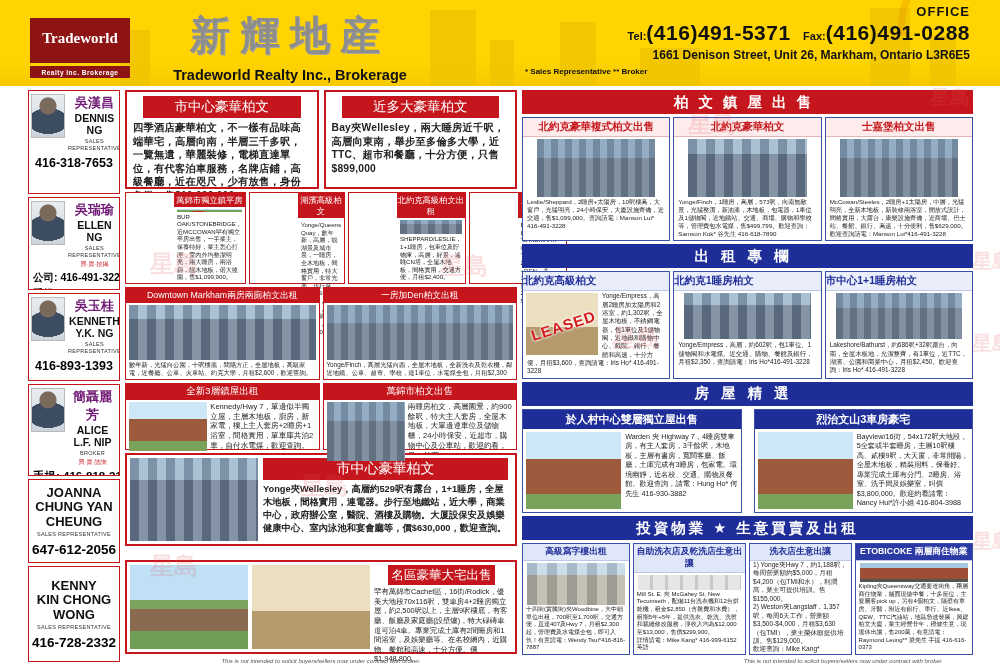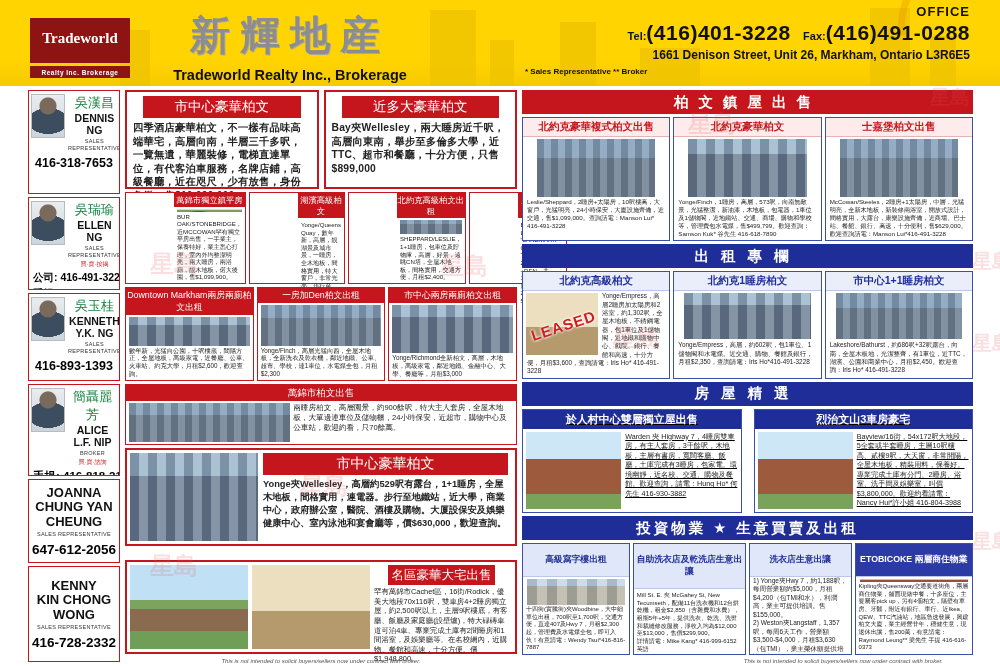--- a/index.html
+++ b/index.html
@@ -33,21 +33,21 @@
 
   
   .agent { border:1.5px solid #c4161c; background:#fff; padding:3px 2px; overflow:hidden; }
   .agent-top { display:flex; gap:3px; }
   .agent-photo { width:34px; height:44px; flex:none;
     background: radial-gradient(circle at 50% 26%, #7a6a5c 0 8px, rgba(0,0,0,0) 9px),
                 radial-gradient(20px 13px at 50% 62%, #3c4d60 0 99%, rgba(0,0,0,0) 100%),
                 linear-gradient(#e9edf1,#ccd4db);
     border:1px solid #bbb; }
   .agent-names { flex:1; text-align:center; }
-  .agent-cn { font-size:13px; font-weight:normal; color:#15803d; }
+  .agent-cn { font-size:13px; font-weight:bold; color:#701a75; }
   .agent-en { font-size:10.5px; font-weight:bold; color:#111; white-space:pre-line; line-height:1.1; margin-top:1px; }
   .agent-title { font-size:5.5px; color:#333; white-space:pre-line; line-height:1.3; margin-top:2px; letter-spacing:.3px; }
   .agent-note { font-size:6px; color:#c4161c; margin-top:1px; }
   .agent-phone { font-size:12.5px; font-weight:bold; text-align:center; color:#000; margin-top:4px; white-space:nowrap; }
   .agent-phone.small { font-size:10.5px; text-align:left; padding-left:2px; margin-top:2px; }
   .agent.textonly { display:flex; flex-direction:column; justify-content:center; text-align:center; }
   .agent.textonly .agent-en { font-size:13px; }
   .agent.textonly .agent-title { font-size:5.5px; }
   .agent.textonly .agent-phone { font-size:13.5px; }
 
@@ -112,35 +112,35 @@
   .banner.blue.tight { letter-spacing:3px; }
 
   .rowS1 { display:flex; gap:3px; height:126px; }
   .boxS1 { flex:1; border:1.5px solid #3a50a8; background:#fff; display:flex; flex-direction:column; }
   .titleS1 { color:#c4161c; background:#fdeceb; font-weight:bold; font-size:10.5px; text-align:center; padding:2px 0; border-bottom:1px solid #e4b5b5; }
   .boxS1 .photo { height:58px; margin:2px 14px 1px 14px; }
   .boxS1 .txt { font-size:6.2px; line-height:1.3; padding:0 4px 2px 4px; }
 
   .rowS2 { display:flex; gap:3px; height:112px; }
   .boxS2 { flex:1; border:1.5px solid #3a50a8; background:#fff; overflow:hidden; }
-  .titleS2 { color:#1f2d98; background:#eaeefb; font-weight:bold; font-size:10.5px; text-align:center; padding:2px 0; border-bottom:1px solid #bcc6e8; }
+  .titleS2 { color:#1f2d98; background:#eaeefb; font-weight:bold; font-size:10.5px; text-align:left; padding:2px 0; border-bottom:1px solid #bcc6e8; }
   .boxS2 .txt { font-size:6.4px; line-height:1.3; padding:1px 4px 2px 4px; }
   .phL { float:left; width:72px; height:62px; margin:2px 4px 1px 3px; }
   .phC { height:46px; margin:2px 10px 1px 10px; }
 
-  .rowS3 { display:flex; gap:12px; height:118px;text-decoration:underline; }
+  .rowS3 { display:flex; gap:12px; height:118px; }
   .boxS3 { flex:1; border:1.5px solid #3a50a8; background:#fff; display:flex; flex-direction:column; }
   .titleS3 { background:#1f2d98; color:#fff; font-weight:bold; font-size:11px; text-align:center; padding:2px 0; }
   .boxS3-inner { display:flex; flex:1; gap:4px; padding:3px; }
   .boxS3 .photo { width:45%; flex:none; }
   .boxS3 .txt { font-size:7.2px; line-height:1.32; }
 
   .rowS4 { display:flex; gap:3px; height:112px; }
   .boxS4 { border:1.5px solid #3a50a8; background:#fff; display:flex; flex-direction:column; overflow:hidden; }
-  .titleS4 { color:#1f2d98; background:#dfe7f8; font-weight:bold; font-size:8.8px; text-align:center; padding:10px 0; border-bottom:1px solid #bcc6e8; }
+  .titleS4 { color:#1f2d98; background:#dfe7f8; font-weight:bold; font-size:8.8px; text-align:center; padding:2px 0; border-bottom:1px solid #bcc6e8; }
   .titleS4.inv { background:#2b3aa5; color:#fff; }
   .boxS4 .photo { height:46px; margin:2px 4px 1px 4px; }
   .boxS4 .txt { font-size:6px; line-height:1.28; padding:0 3px 2px 3px; white-space:pre-line; }
 
   .disc-right { font-size:6px; font-style:italic; color:#555; text-align:right; padding-right:30px; }
 
   
   .wm { position:absolute; color:#e25555; opacity:.18; font-weight:bold; font-size:24px; pointer-events:none; z-index:5; white-space:nowrap; }
 </style>
 </head>
@@ -164,21 +164,21 @@
     </div>
 
     <div class="brand">
       <div class="brand-cn">新輝地産</div>
       <div class="brand-en">Tradeworld Realty Inc., Brokerage</div>
     </div>
 
     <div class="office">
       <div class="office-label">OFFICE</div>
       <div class="office-phones">
-        <span class="ph-label">Tel:</span><span class="ph-num">(416)401-3228</span>
+        <span class="ph-label">Tel:</span><span class="ph-num">(416)491-5371</span>
         <span class="ph-label" style="margin-left:8px">Fax:</span><span class="ph-num">(416)491-0288</span>
       </div>
       <div class="office-addr">1661 Denison Street, Unit 26, Markham, Ontario L3R6E5</div>
     </div>
 
     <div class="rep-note">* Sales Representative  ** Broker</div>
   </div>
 
   <div class="content">
 
@@ -299,28 +299,30 @@
         <div class="boxC">
           <div class="strip-red">Downtown Markham兩房兩廁柏文出租</div>
           <div class="photo ph-condo2"></div>
           <div class="txt">數年新，光猛向公園，十呎樓底，間隔方正，全屋地板，高級家電，近餐廳、公車、火車站、約克大學，月租$2,600，歡迎查詢。</div>
         </div>
         <div class="boxC">
           <div class="strip-red">一房加Den柏文出租</div>
           <div class="photo ph-condo"></div>
           <div class="txt">Yonge/Finch，高層光猛向西，全屋木地板，全新洗衣及乾衣機，鄰近地鐵、公車、超市、學校，連1車位，水電煤全包，月租$2,300</div>
         </div>
-        <div class="boxC">
-          <div class="strip-red">市中心兩房兩廁柏文出租</div>
-          <div class="photo ph-condo2"></div>
-          <div class="txt">Yonge/Richmond全新柏文，高層，木地板，高級家電，鄰近地鐵、金融中心、大學、餐廳等，月租$3,000</div>
-        </div>
       </div>
 
       <div class="rowD">
+        <div class="boxD">
+          <div class="strip-red">全新3層鎮屋出租</div>
+          <div class="boxD-inner">
+            <div class="photo ph-house2"></div>
+            <div class="txt">Kennedy/Hwy 7，單邊似半獨立屋，主層木地板，廚房，新家電，樓上主人套房+2睡房+1浴室，間格實用，單車庫共泊2車，自付水電煤，歡迎查詢。</div>
+          </div>
+        </div>
         <div class="boxD">
           <div class="strip-red">萬錦市柏文出售</div>
           <div class="boxD-inner">
             <div class="photo ph-condo"></div>
             <div class="txt">兩睡房柏文，高層園景，約900餘呎，特大主人套房，全屋木地板，大單邊連車位及儲物櫃，24小時保安，近超市，購物中心及公車站，歡迎約看，只70餘萬。</div>
           </div>
         </div>
       </div>
 
       <div class="rowE">

